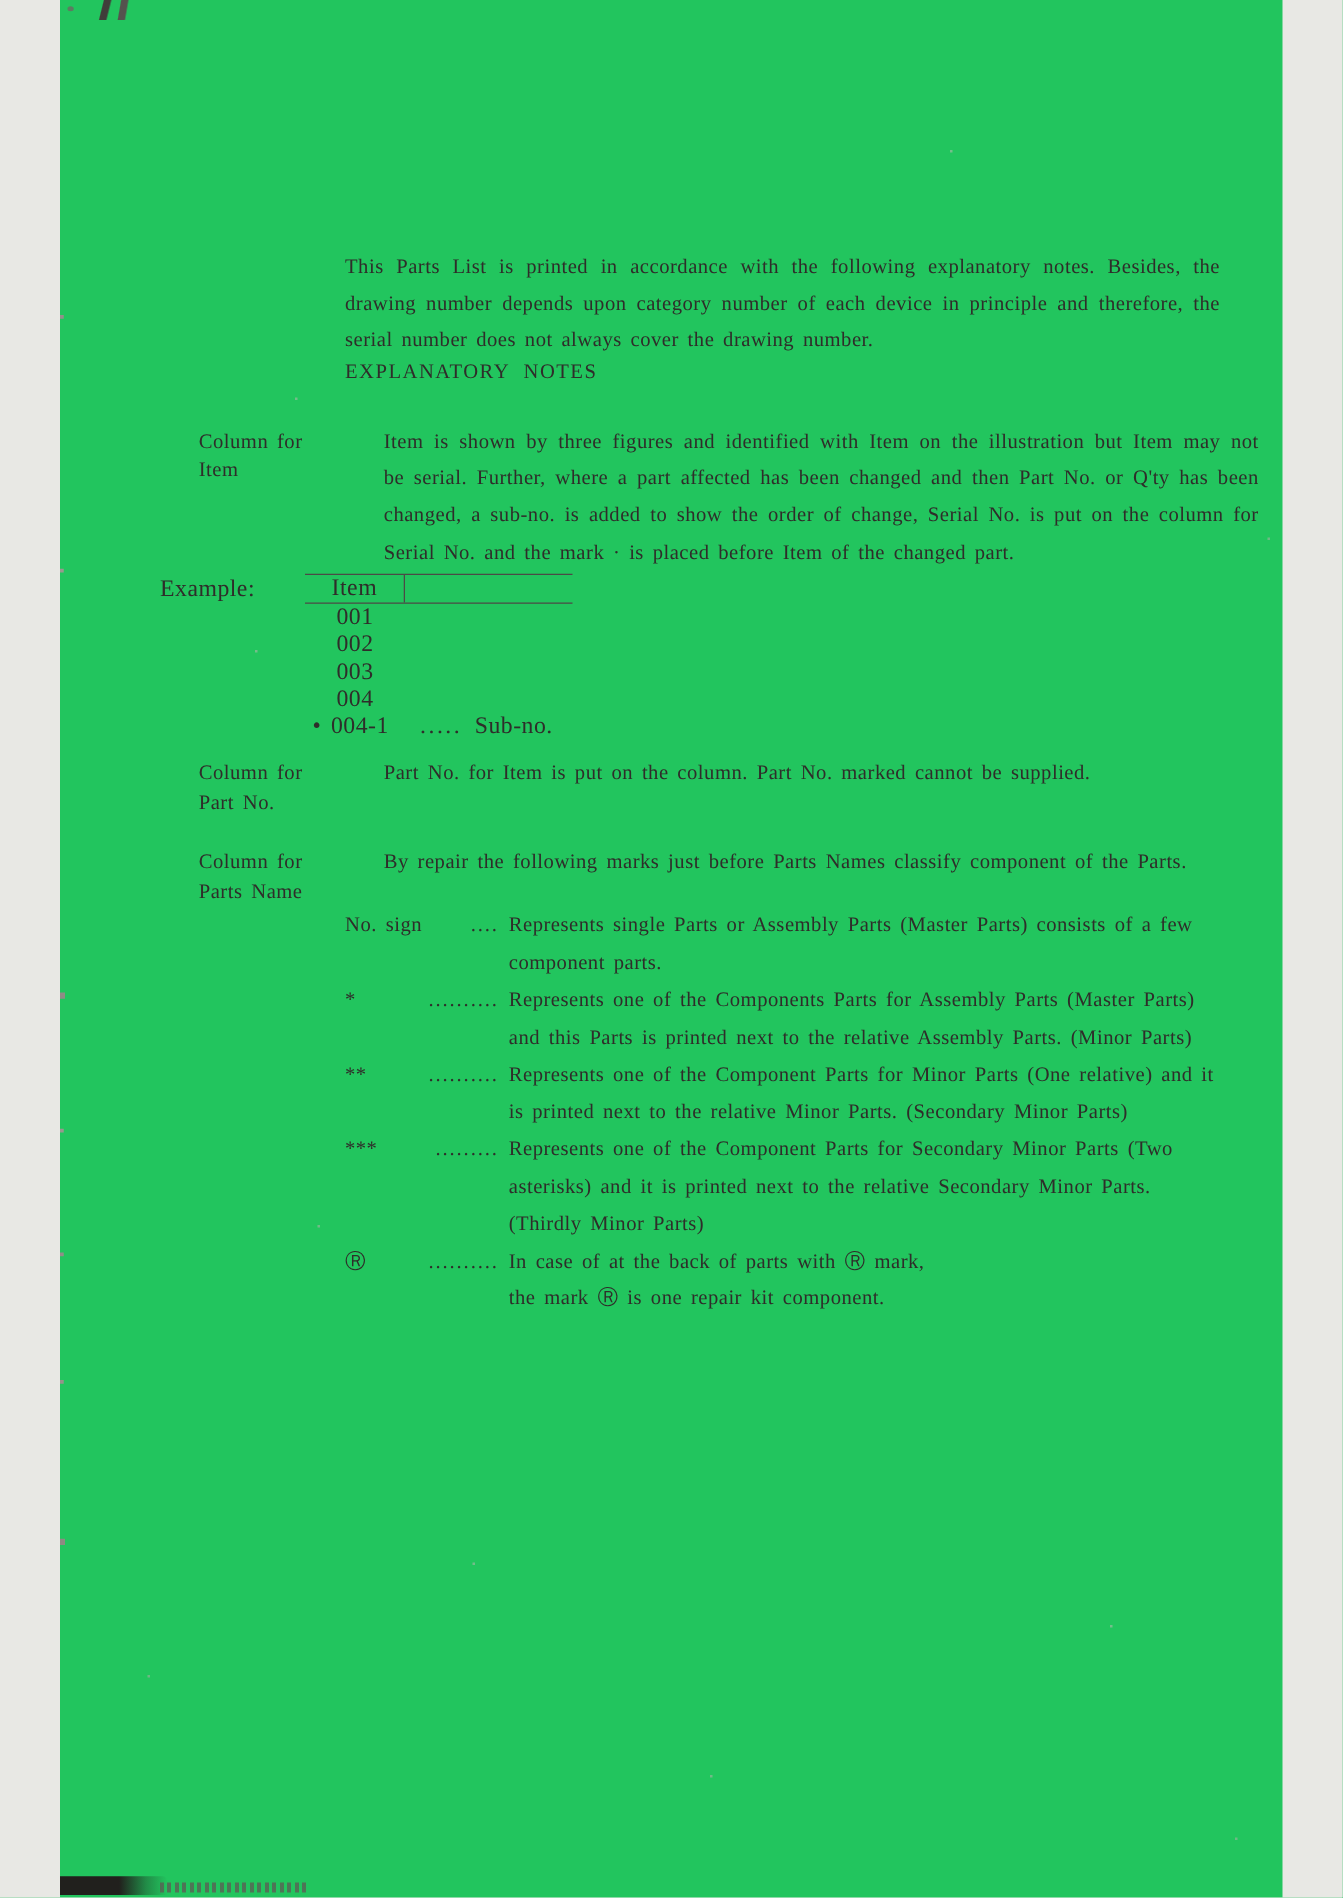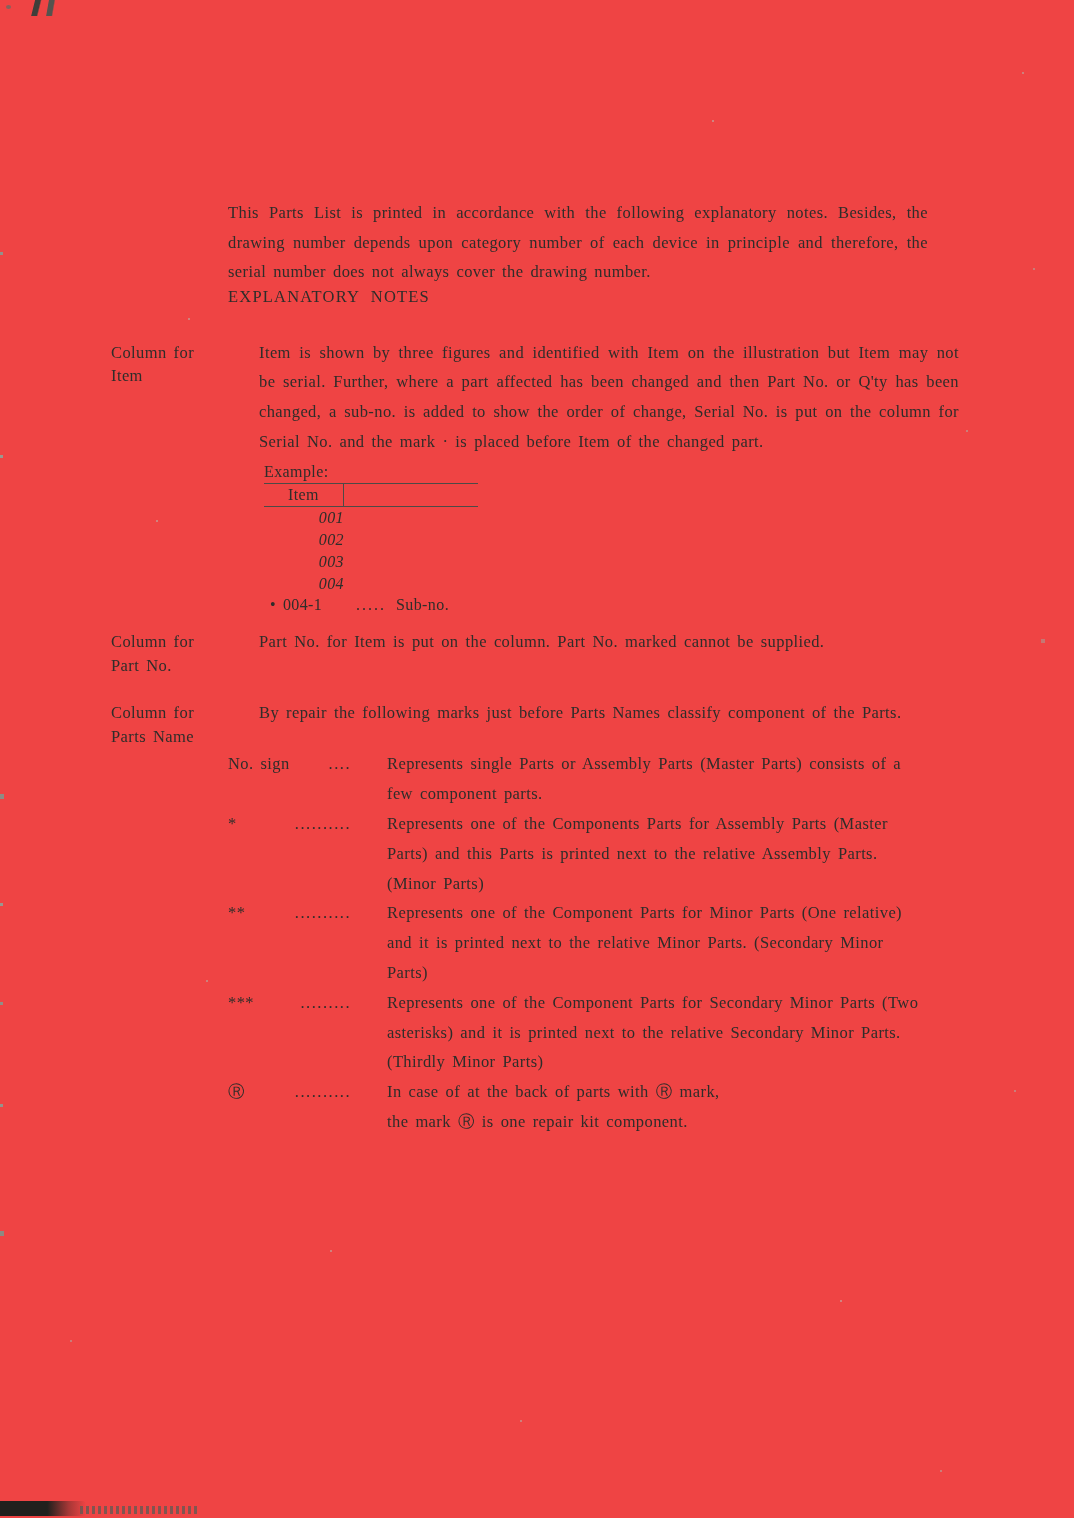--- a/index.html
+++ b/index.html
@@ -1,21 +1,21 @@
 <!DOCTYPE html>
 <html><head>
 <meta charset="utf-8">
 <style>
   * { margin:0; padding:0; box-sizing:border-box; }
   html,body { background:#e8e8e4; }
   .page {
     position:relative;
-    width:1074px; height:1518px;
+    width:978px; height:1518px;
     margin:0 auto;
-    background:#ef4444;
+    background:#22c55e;
     overflow:hidden;
     color:#2f2d2a;
     font-family:"Liberation Serif","DejaVu Serif",serif;
     font-size:16.5px;
     letter-spacing:0.4px;
     word-spacing:2.5px;
   }
   .content { position:absolute; left:80px; top:198px; width:860px; }
 
   .intro {
@@ -42,46 +42,44 @@
   }
   .sec-body {
     width:700px; flex:none;
     line-height:29.6px;
     text-align:justify;
   }
 
   
   .example-block {
     display:flex;
-    margin-left:184px; 
     margin-top:3px;
     line-height:22px;
-    font-size:16px;
-    flex-direction:column;
+    font-size:19px;
   }
   .example-label { width:116px; flex:none; padding-top:2px; }
   .ex-table { width:214px; }
   .ex-header {
     border-top:1.5px solid #4c4a46;
     border-bottom:1.5px solid #4c4a46;
     height:24px; display:flex; align-items:center;
   }
   .ex-header-cell {
     width:80px; height:100%;
     display:flex; align-items:center; justify-content:center;
     border-right:1.5px solid #4c4a46;
   }
-  .ex-row { width:80px; text-align:right; height:21.8px;font-style:italic; }
+  .ex-row { width:80px; text-align:center; height:21.8px; }
   .ex-subno { display:flex; height:22px; white-space:nowrap; align-items:flex-end; }
   .ex-subno-item { width:92px; padding-left:6px; }
   .ex-subno-dots { letter-spacing:2px; margin-right:10px; }
 
   
   .marks { margin-top:1px; }
-  .mark-row { display:flex; line-height:29.8px;gap:28px; }
+  .mark-row { display:flex; line-height:29.8px; }
   .mark-prefix { width:131px; flex:none; display:flex; }
   .mark-sym { white-space:pre; }
   .mark-dots { margin-left:auto; letter-spacing:1.5px; margin-right:8px; }
   .mark-text { flex:1; white-space:pre-line; }
 
   
   .artifact { position:absolute; pointer-events:none; }
   .art-topleft {
     left:26px; top:0; width:44px; height:16px;
     background:

